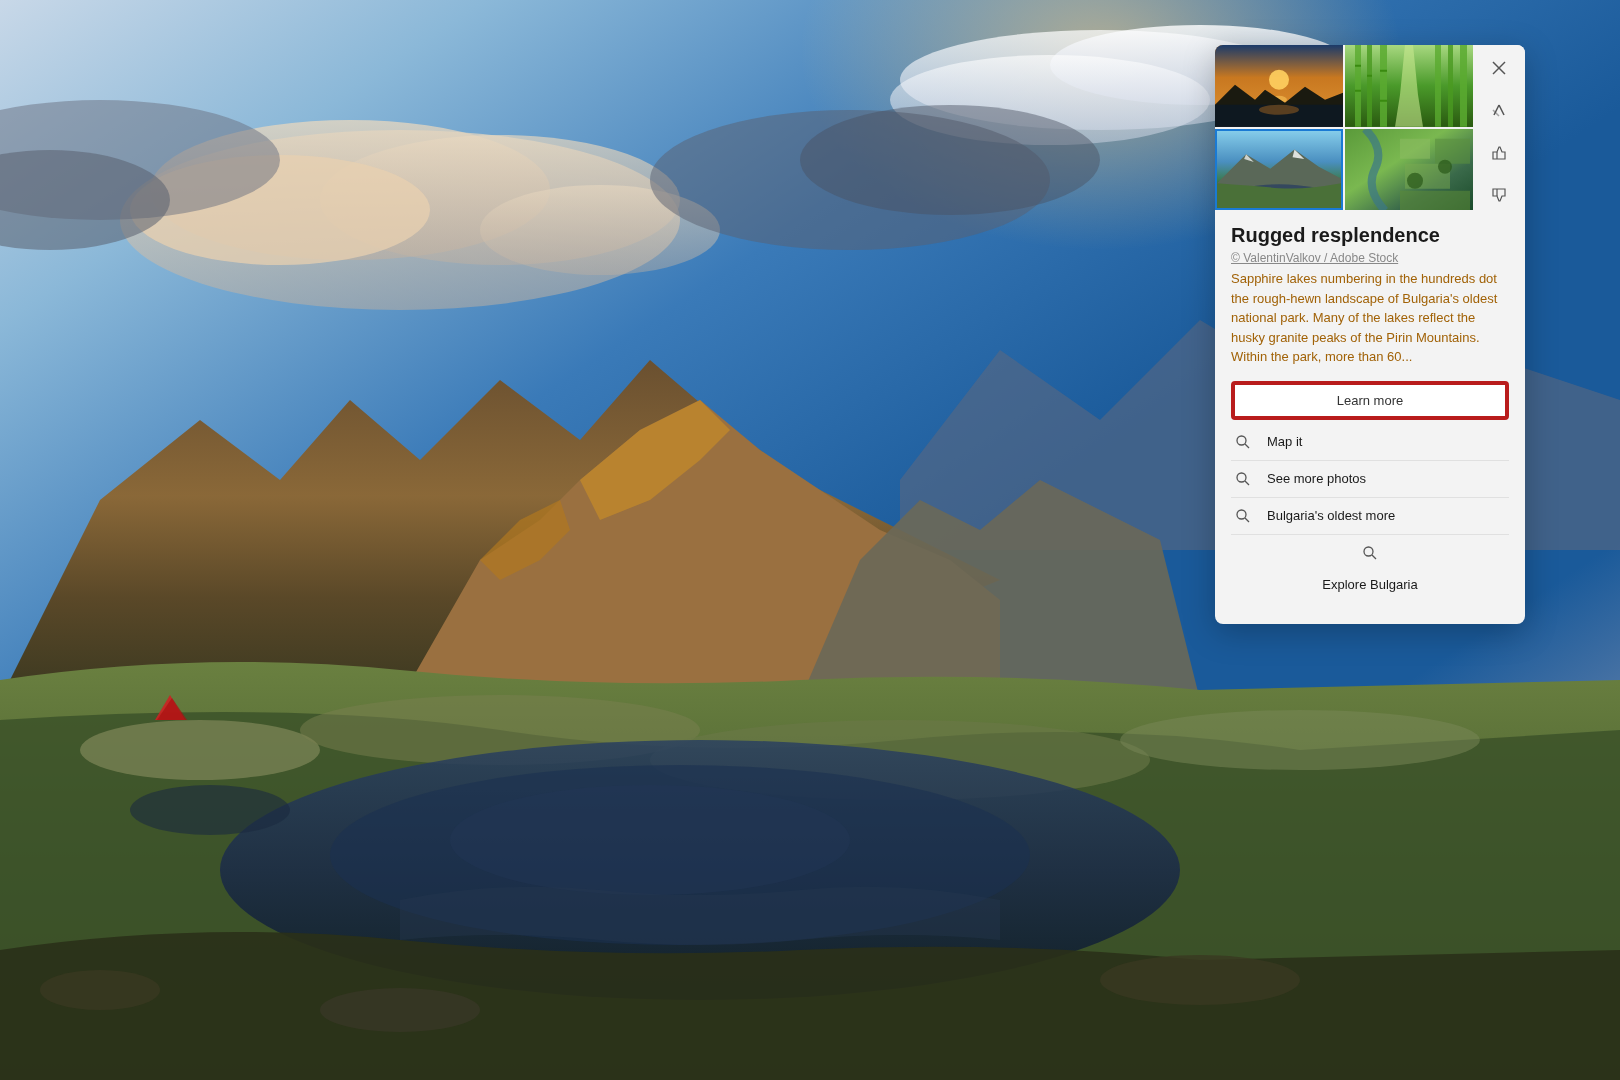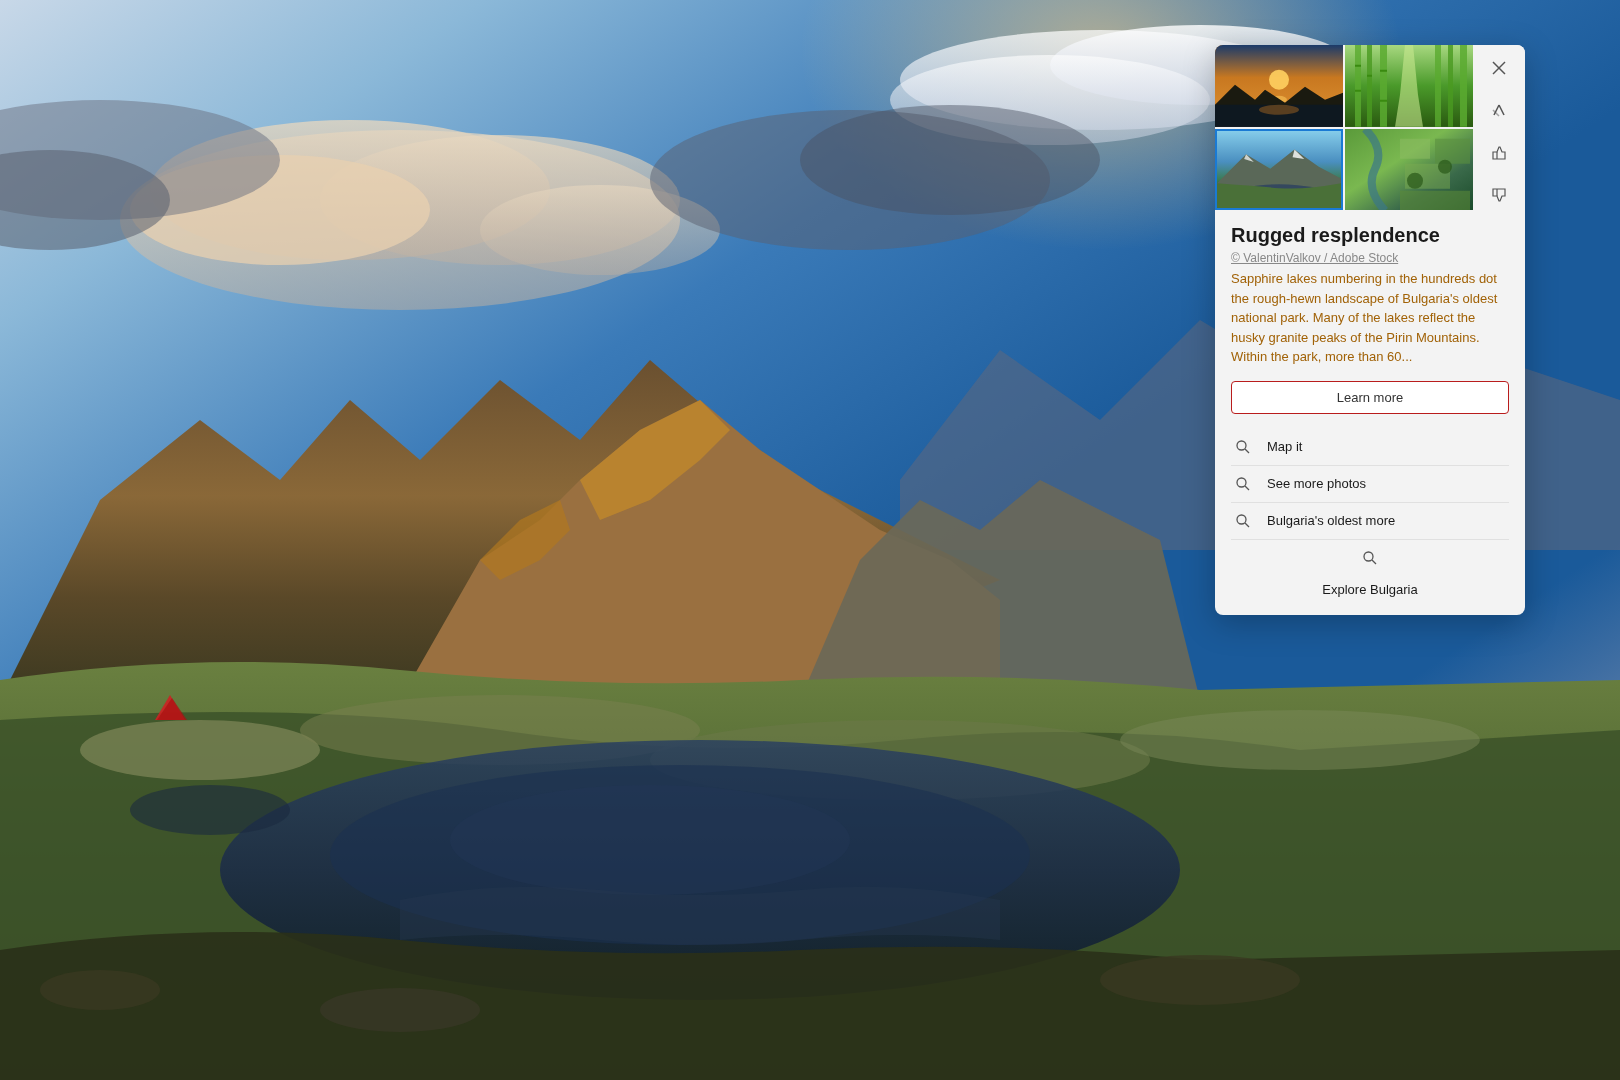--- a/index.html
+++ b/index.html
@@ -96,21 +96,21 @@
       display: flex;
       align-items: center;
       justify-content: center;
       cursor: pointer;
       color: #555;
       border-radius: 4px;
       font-size: 16px;
     }
 
     .panel-body {
-      padding: 14px 16px 8px;
+      padding: 14px 16px 22px;
     }
 
     .panel-title {
       font-size: 20px;
       font-weight: 600;
       color: #1a1a1a;
       margin-bottom: 4px;
     }
 
     .panel-credit {
@@ -125,27 +125,27 @@
       color: #a16207;
       line-height: 1.5;
       margin-bottom: 14px;
     }
 
     .learn-more-btn {
       display: block;
       width: 100%;
       padding: 8px;
       background: #fff;
-      border: 1px solid #b91c1c;
+      border: 4px solid #b91c1c;
       border-radius: 4px;
       text-align: center;
       font-size: 13px;
       color: #333;
       cursor: pointer;
-      margin-bottom: 15px;
+      margin-bottom: 4px;
     }
 
     .search-links {
       margin-top: 2px;
     }
 
     .search-link {
       display: flex;
       align-items: center;
       padding: 10px 4px;

